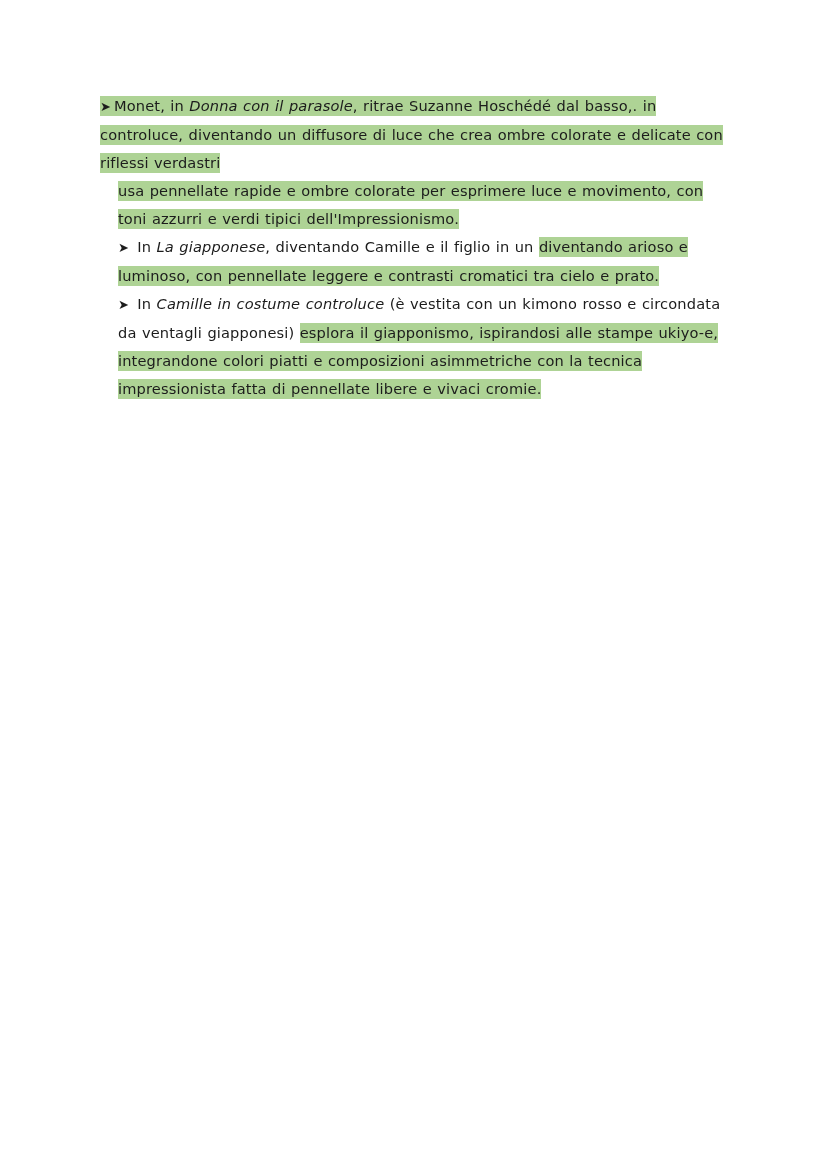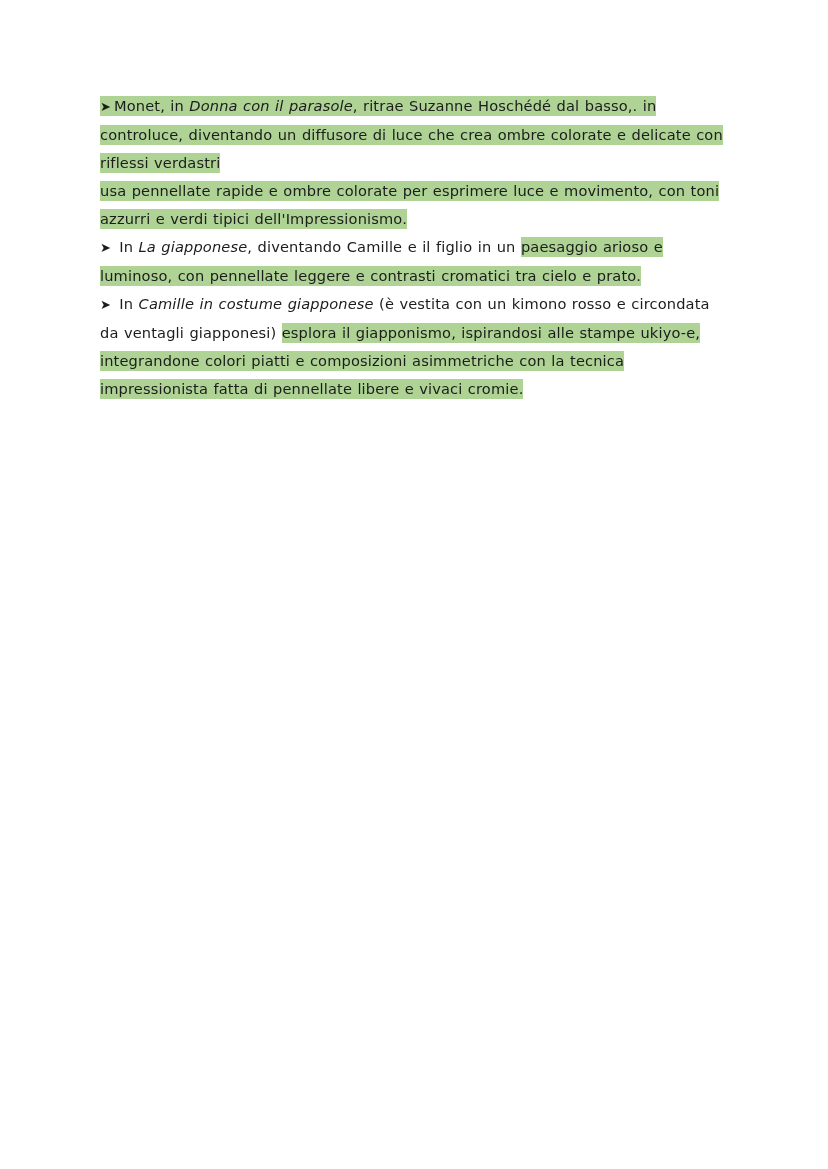--- a/index.html
+++ b/index.html
@@ -27,21 +27,21 @@
     width: 628px;
   }
   .para {
     font-size: 14.6px;
     line-height: 28px;
     letter-spacing: 0.15px;
     margin: 0 0 0 0;
     text-align: left;
     word-spacing: 0.6px;
   }
-  .para + .para { margin-top: 0px; }
+  .para + .para { margin-top: 0px; margin-left: 18px; }
   .hl {
     background-color: #aed395;
     padding: 1px 0 2px 0;
     box-decoration-break: clone;
     -webkit-box-decoration-break: clone;
   }
   .it {
     font-style: italic;
   }
   .bullet {
@@ -60,21 +60,21 @@
       <span class="hl">
         <span class="bullet">➤</span><span>Monet, in </span><span class="it">Donna con il parasole</span><span>, ritrae Suzanne Hoschédé dal basso,. in controluce, diventando un diffusore di luce che crea ombre colorate e delicate con riflessi verdastri</span>
       </span>
     </p>
 
     <p class="para">
       <span class="hl">usa pennellate rapide e ombre colorate per esprimere luce e movimento, con toni azzurri e verdi tipici dell'Impressionismo.</span>
     </p>
 
     <p class="para">
-      <span class="bullet">➤</span><span> In </span><span class="it">La giapponese</span><span>, diventando Camille e il figlio in un </span><span class="hl">paesaggio arioso e luminoso, con pennellate leggere e contrasti cromatici tra cielo e prato.</span>
+      <span class="bullet">➤</span><span> In </span><span class="it">La giapponese</span><span>, diventando Camille e il figlio in un </span><span class="hl">diventando arioso e luminoso, con pennellate leggere e contrasti cromatici tra cielo e prato.</span>
     </p>
 
     <p class="para">
-      <span class="bullet">➤</span><span> In </span><span class="it">Camille in costume giapponese</span><span> (è vestita con un kimono rosso e circondata da ventagli giapponesi) </span><span class="hl">esplora il giapponismo, ispirandosi alle stampe ukiyo-e, integrandone colori piatti e composizioni asimmetriche con la tecnica impressionista fatta di pennellate libere e vivaci cromie.</span>
+      <span class="bullet">➤</span><span> In </span><span class="it">Camille in costume controluce</span><span> (è vestita con un kimono rosso e circondata da ventagli giapponesi) </span><span class="hl">esplora il giapponismo, ispirandosi alle stampe ukiyo-e, integrandone colori piatti e composizioni asimmetriche con la tecnica impressionista fatta di pennellate libere e vivaci cromie.</span>
     </p>
 
   </div>
 </div>
 
 </body></html>

